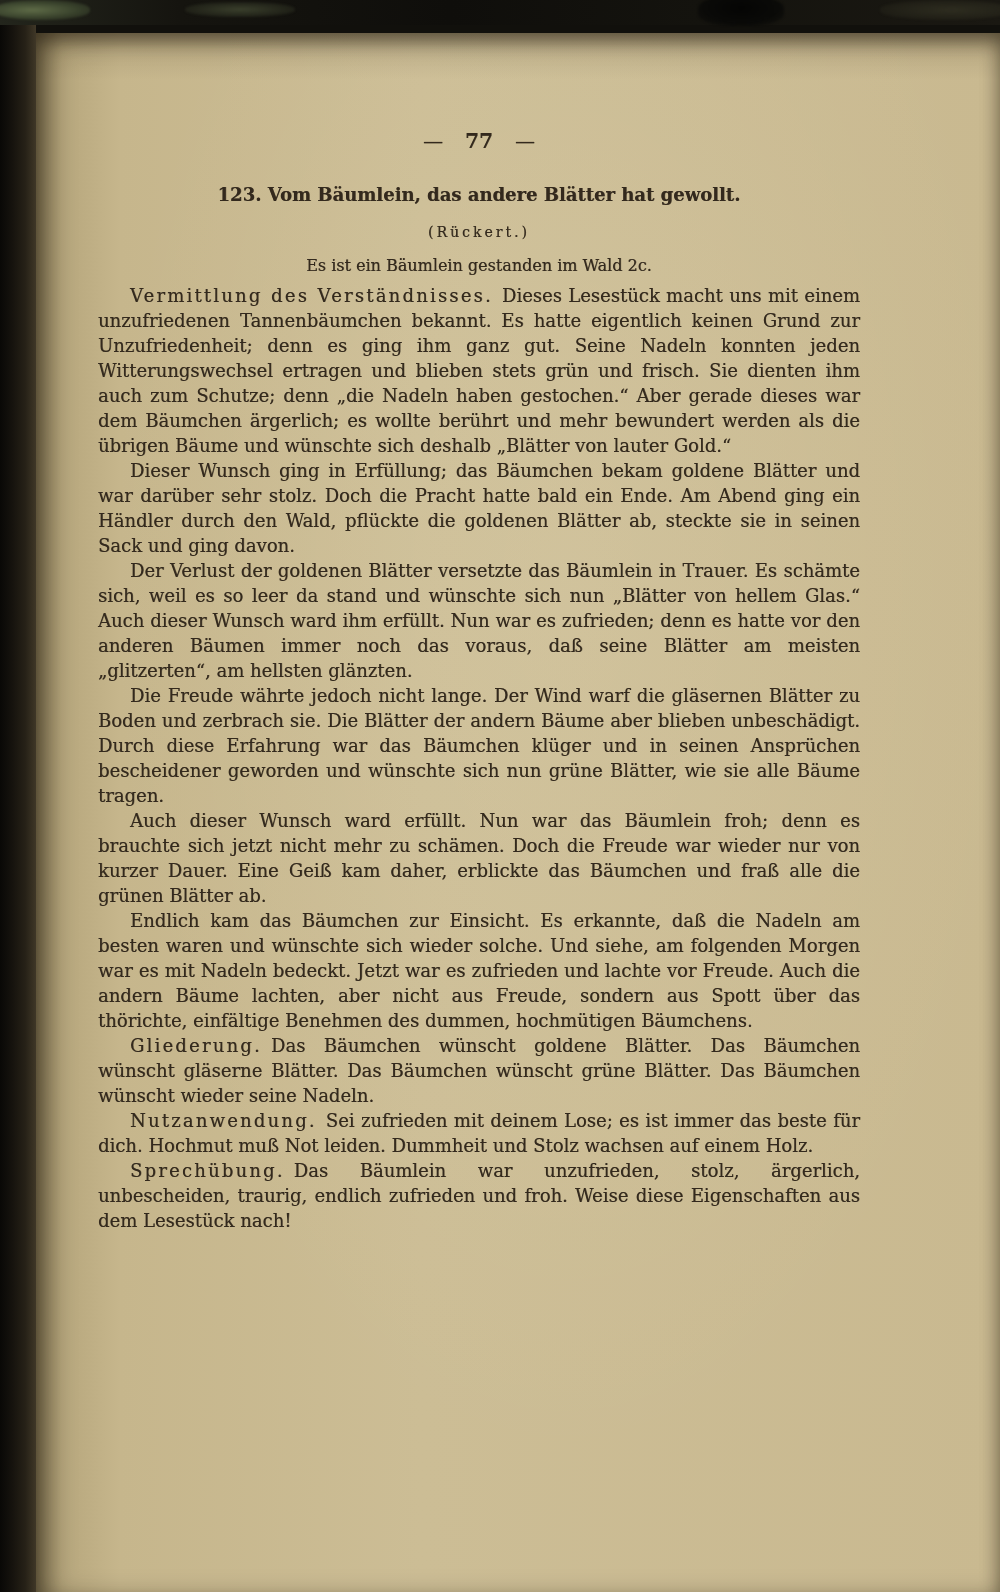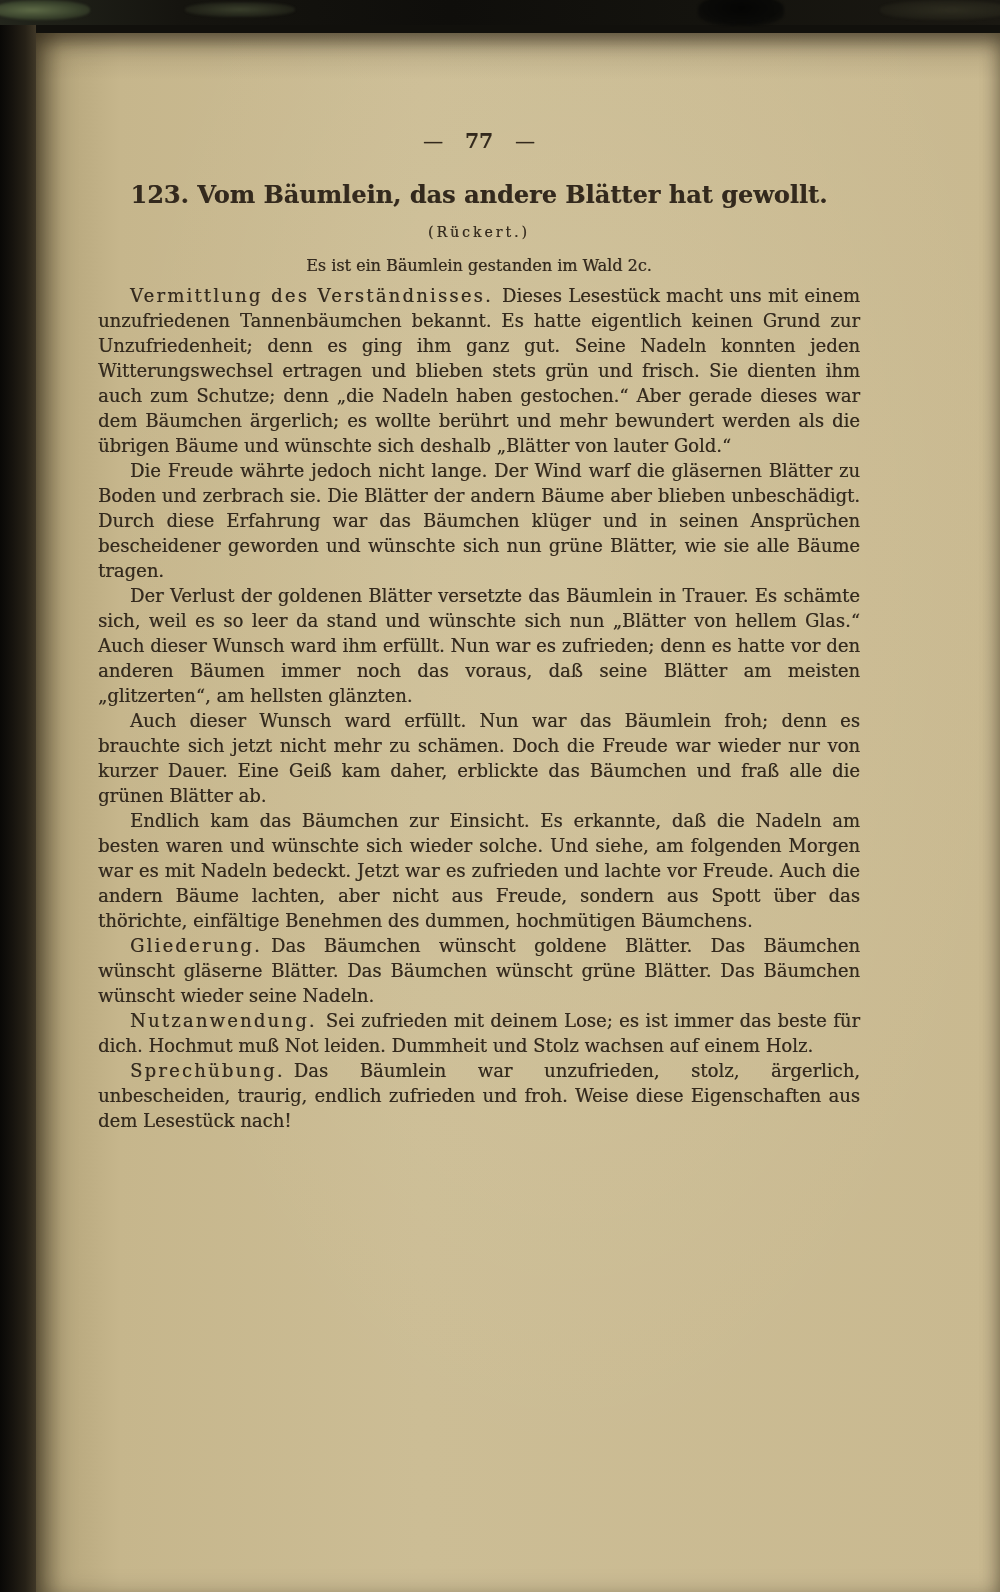--- a/index.html
+++ b/index.html
@@ -50,21 +50,21 @@
     text-align:justify;
     text-shadow:.4px 0 0 rgba(47,38,26,.55);
   }
   .pagenum {
     text-align:center; font-size:20px; font-weight:bold;
     margin-bottom:26px; text-align-last:center;
   }
   .pagenum .dash { display:inline-block; margin:0 22px; font-weight:normal; }
   .title {
     text-align:center; text-align-last:center;
-    font-size:24px; font-weight:bold; line-height:30px;
+    font-size:18px; font-weight:bold; line-height:30px;
     margin-bottom:12px;
   }
   .byline {
     text-align:left; text-align-last:center;
     font-size:14px; letter-spacing:3px; line-height:20px;
     margin-bottom:13px;
   }
   .epigraph {
     text-align:left; text-align-last:center;
     font-size:16px; line-height:22px;
@@ -95,22 +95,23 @@
       </div>
 
       <div class="title">123. Vom Bäumlein, das andere Blätter hat gewollt.</div>
 
       <div class="byline">(Rückert.)</div>
 
       <div class="epigraph">Es ist ein Bäumlein gestanden im Wald 2c.</div>
 
       <div>
           <p class="para"><span class="lead">Vermittlung des Verständnisses.</span> Dieses Lesestück macht uns mit einem unzufriedenen Tannenbäumchen bekannt. Es hatte eigentlich keinen Grund zur Unzufriedenheit; denn es ging ihm ganz gut. Seine Nadeln konnten jeden Witterungswechsel ertragen und blieben stets grün und frisch. Sie dienten ihm auch zum Schutze; denn „die Nadeln haben gestochen.“ Aber gerade dieses war dem Bäumchen ärgerlich; es wollte berührt und mehr bewundert werden als die übrigen Bäume und wünschte sich deshalb „Blätter von lauter Gold.“</p>
+          <p class="para">Dieser Wunsch ging in Erfüllung; das Bäumchen bekam goldene Blätter und war darüber sehr stolz. Doch die Pracht hatte bald ein Ende. Am Abend ging ein Händler durch den Wald, pflückte die goldenen Blätter ab, steckte sie in seinen Sack und ging davon.</p>
+          <p class="para">Der Verlust der goldenen Blätter versetzte das Bäumlein in Trauer. Es schämte sich, weil es so leer da stand und wünschte sich nun „Blätter von hellem Glas.“ Auch dieser Wunsch ward ihm erfüllt. Nun war es zufrieden; denn es hatte vor den anderen Bäumen immer noch das voraus, daß seine Blätter am meisten „glitzerten“, am hellsten glänzten.</p>
           <p class="para">Die Freude währte jedoch nicht lange. Der Wind warf die gläsernen Blätter zu Boden und zerbrach sie. Die Blätter der andern Bäume aber blieben unbeschädigt. Durch diese Erfahrung war das Bäumchen klüger und in seinen Ansprüchen bescheidener geworden und wünschte sich nun grüne Blätter, wie sie alle Bäume tragen.</p>
-          <p class="para">Der Verlust der goldenen Blätter versetzte das Bäumlein in Trauer. Es schämte sich, weil es so leer da stand und wünschte sich nun „Blätter von hellem Glas.“ Auch dieser Wunsch ward ihm erfüllt. Nun war es zufrieden; denn es hatte vor den anderen Bäumen immer noch das voraus, daß seine Blätter am meisten „glitzerten“, am hellsten glänzten.</p>
           <p class="para">Auch dieser Wunsch ward erfüllt. Nun war das Bäumlein froh; denn es brauchte sich jetzt nicht mehr zu schämen. Doch die Freude war wieder nur von kurzer Dauer. Eine Geiß kam daher, erblickte das Bäumchen und fraß alle die grünen Blätter ab.</p>
           <p class="para">Endlich kam das Bäumchen zur Einsicht. Es erkannte, daß die Nadeln am besten waren und wünschte sich wieder solche. Und siehe, am folgenden Morgen war es mit Nadeln bedeckt. Jetzt war es zufrieden und lachte vor Freude. Auch die andern Bäume lachten, aber nicht aus Freude, sondern aus Spott über das thörichte, einfältige Benehmen des dummen, hochmütigen Bäumchens.</p>
           <p class="para"><span class="lead">Gliederung.</span> Das Bäumchen wünscht goldene Blätter. Das Bäumchen wünscht gläserne Blätter. Das Bäumchen wünscht grüne Blätter. Das Bäumchen wünscht wieder seine Nadeln.</p>
           <p class="para"><span class="lead">Nutzanwendung.</span> Sei zufrieden mit deinem Lose; es ist immer das beste für dich. Hochmut muß Not leiden. Dummheit und Stolz wachsen auf einem Holz.</p>
           <p class="para"><span class="lead">Sprechübung.</span> Das Bäumlein war unzufrieden, stolz, ärgerlich, unbescheiden, traurig, endlich zufrieden und froh. Weise diese Eigenschaften aus dem Lesestück nach!</p>
         </div>
 
     </div>
   </div>
 

